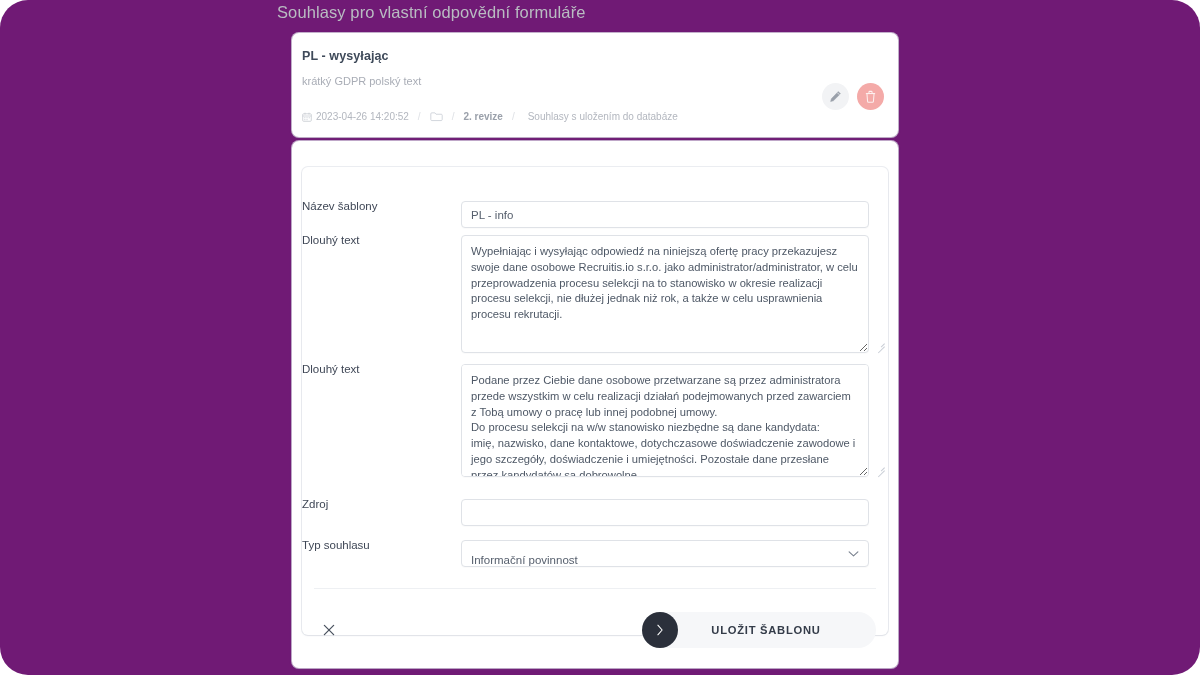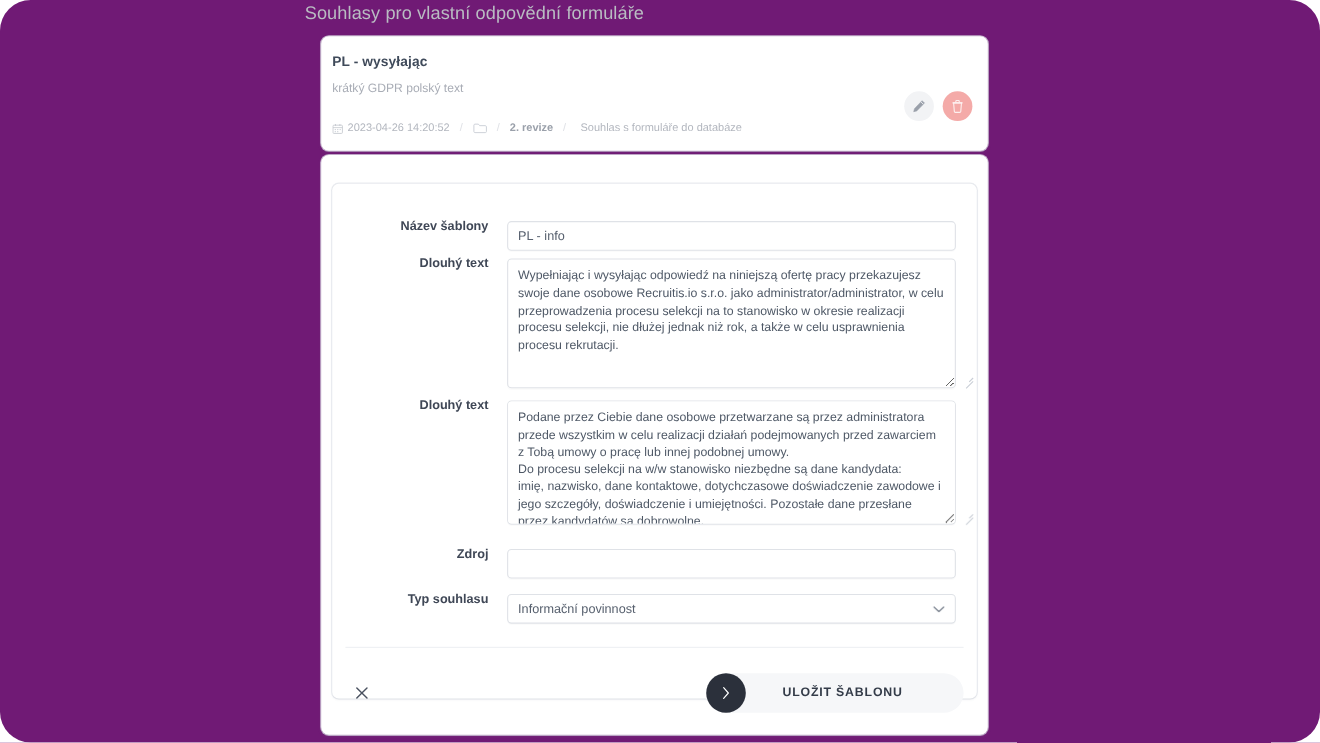--- a/index.html
+++ b/index.html
@@ -119,24 +119,23 @@
 
   
   .form-row {
     position: absolute;
     left: 0; width: 586px;
     display: flex;
     align-items: flex-start;
   }
   .f-label {
     width: 159px;
-    text-align: right;
     padding-right: 17px;
     font-size: 11.5px;
-    font-weight: 700;
+    font-weight: 400;
     color: #3f4756;
     line-height: 1;
     white-space: nowrap;
   }
   .f-field { flex: 1; }
 
   .input-box {
     width: 408px;
     height: 27px;
     background: #ffffff;
@@ -191,21 +190,21 @@
   .select-box {
     width: 408px; height: 27px;
     background: #ffffff;
     border: 1px solid #dfe2e7;
     border-radius: 4px;
     font-family: "Liberation Sans", sans-serif;
     font-size: 11.5px;
     color: #57606e;
     padding: 0 9px;
     display: flex;
-    align-items: center;
+    align-items: flex-end;
     position: relative;
     cursor: pointer;
     box-shadow: 0 1px 1px rgba(0,0,0,0.02);
   }
   .select-chev {
     position: absolute;
     right: 9px; top: 50%;
     transform: translateY(-50%);
     line-height: 0;
     color: #7a828f;
@@ -295,21 +294,21 @@
       <span class="meta-date">2023-04-26 14:20:52</span>
       <span class="sep">/</span>
       <span class="ico">
         <svg width="13" height="11" viewBox="0 0 16 13">
           <path d="M1 3.2 C1 2.5 1.5 2 2.2 2 H6 L7.4 3.7 H13.8 C14.5 3.7 15 4.2 15 4.9 V10.3 C15 11 14.5 11.5 13.8 11.5 H2.2 C1.5 11.5 1 11 1 10.3 Z" fill="none" stroke="#cdd1d8" stroke-width="1.1"></path>
         </svg>
       </span>
       <span class="sep">/</span>
       <span class="meta-rev">2. revize</span>
       <span class="sep">/</span>
-      <span class="meta-desc">Souhlas s formuláře do databáze</span>
+      <span class="meta-desc">Souhlasy s uložením do databáze</span>
     </div>
 
     <div class="card-actions">
       <button class="act-btn act-edit">
         <span class="ico">
           <svg width="13" height="13" viewBox="0 0 16 16">
             <path d="M11.4 1.9 L14.1 4.6 L5.4 13.3 L2 14.2 L2.9 10.8 Z" fill="#9aa0aa" stroke="#9aa0aa" stroke-width="0.6" stroke-linejoin="round"></path>
             <line x1="10.1" y1="3.2" x2="12.8" y2="5.9" stroke="#f2f3f5" stroke-width="1"></line>
           </svg>
         </span>

